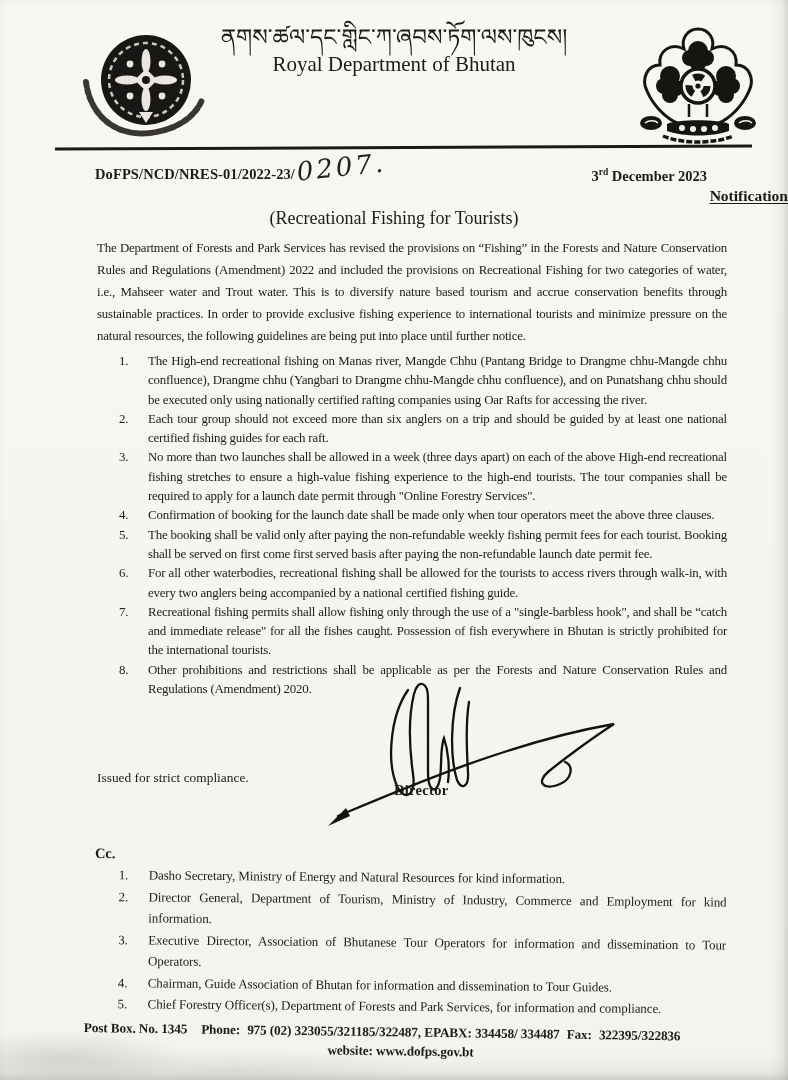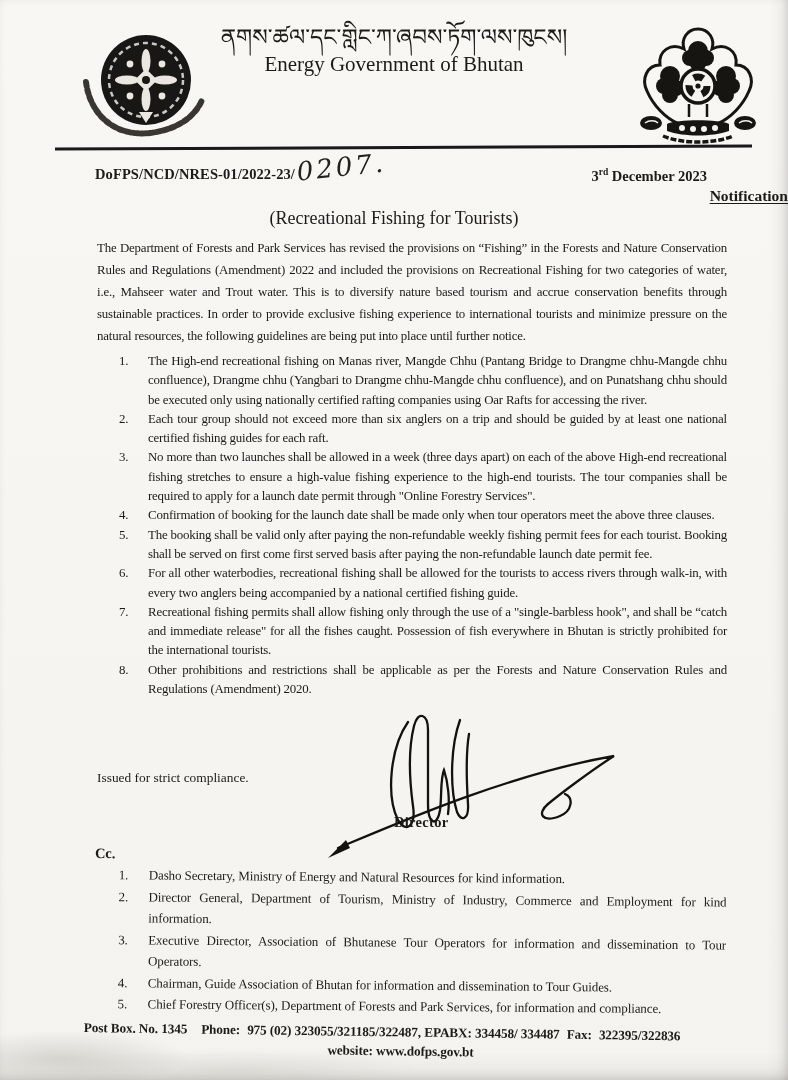--- a/index.html
+++ b/index.html
@@ -38,21 +38,21 @@
   .title-sub{font-size:18px;font-weight:normal;margin-top:3px;}
   
   .main{position:absolute;top:237px;left:97px;width:630px;font-size:12.9px;letter-spacing:-.2px;}
   .intro{margin:0;text-align:justify;line-height:22px;}
   ol.glist{list-style:none;margin:5px 0 0 0;padding:0;line-height:19.3px;}
   ol.glist li{display:flex;padding-left:22px;}
   .num{flex:0 0 29px;}
   .txt{flex:1;text-align:justify;}
   .closing{position:absolute;top:757px;left:97px;font-size:13.4px;}
   
-  .sig-block{position:absolute;top:708px;left:320px;width:314px;height:160px;}
+  .sig-block{position:absolute;top:676px;left:320px;width:314px;height:160px;}
   .sig-svg{position:absolute;top:0;left:0;}
   .director{position:absolute;left:74px;top:106px;font-weight:bold;font-size:14.5px;letter-spacing:.3px;}
   
   .cc-block{position:absolute;top:845px;left:95px;width:632px;transform:rotate(.5deg);transform-origin:top left;}
   .cc-label{font-weight:bold;font-size:14.5px;margin-bottom:2px;}
   ol.cclist{list-style:none;margin:0;padding:0;font-size:13px;line-height:21.5px;letter-spacing:-.1px;}
   ol.cclist li{display:flex;padding-left:24px;}
   ol.cclist .num{flex:0 0 30px;}
   
   .footer{position:absolute;top:1020px;left:84px;width:634px;transform:rotate(.8deg);transform-origin:top left;
@@ -112,21 +112,21 @@
       <circle cx="79" cy="104" r="3" fill="#f5f4ef"></circle>
     <ellipse cx="15" cy="99" rx="11" ry="7" fill="#161511"></ellipse>
     <ellipse cx="109" cy="99" rx="11" ry="7" fill="#161511"></ellipse>
     <path d="M9 99 C 13 96 19 96 22 99" stroke="#f5f4ef" stroke-width="1.5" fill="none"></path>
     <path d="M103 99 C 107 96 113 96 116 99" stroke="#f5f4ef" stroke-width="1.5" fill="none"></path>
     <path d="M27 112 C 46 120 78 120 97 112" stroke="#161511" stroke-width="3.5" fill="none" stroke-dasharray="6 2"></path>
   </svg>
 
   <div class="head-text">
     <div class="dz2">ནགས་ཚལ་དང་གླིང་ཀ་ཞབས་ཏོག་ལས་ཁུངས།</div>
-    <div class="org1">Energy Government of Bhutan</div>
+    <div class="org1">Royal Department of Bhutan</div>
   </div>
 
   <div class="rule"></div>
 
   <div class="refline">
     <span class="refno"><span>DoFPS/NCD/NRES-01/2022-23/</span><span class="handwritten">0207.</span></span>
     <span class="date"><span>3</span><sup>rd</sup> <span>December 2023</span></span>
   </div>
 
   <div class="title-block">

